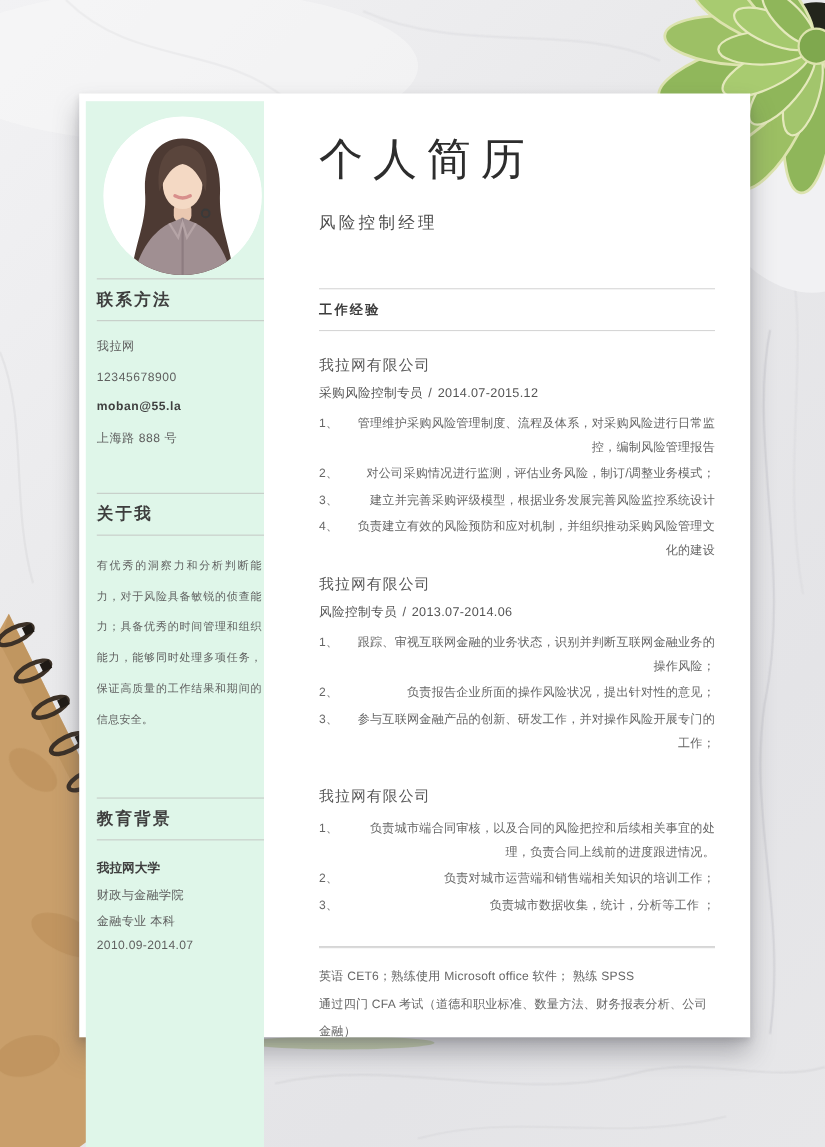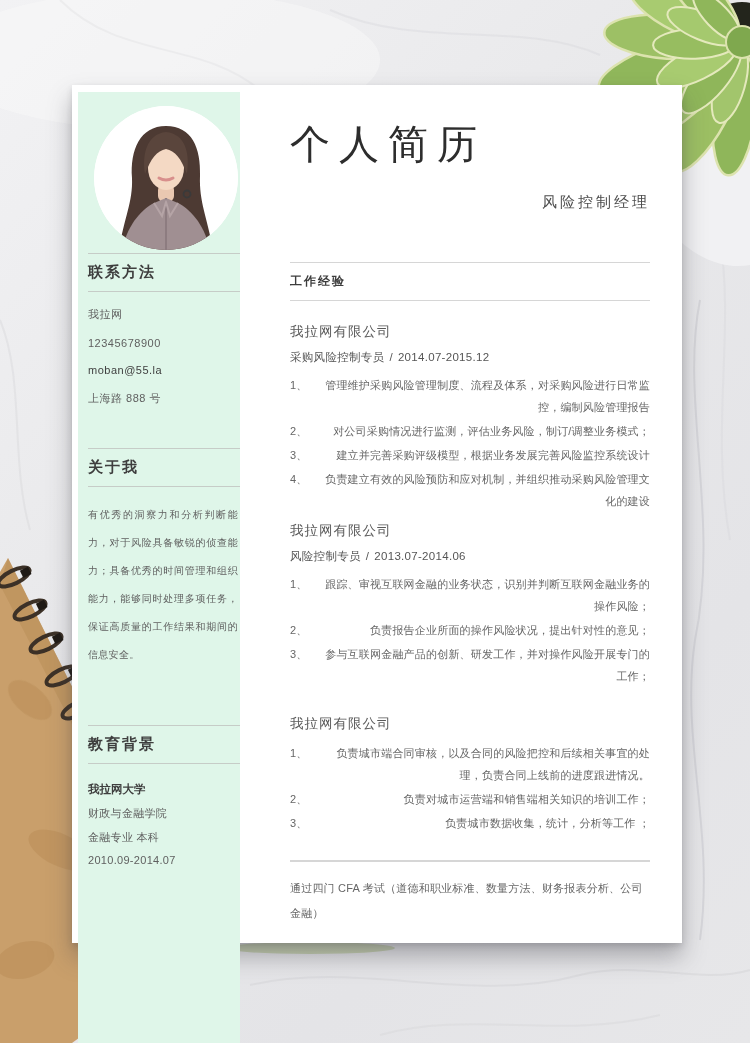--- a/index.html
+++ b/index.html
@@ -14,32 +14,32 @@
 
   
   .sidebar{position:absolute;left:6px;top:7px;width:162px;height:990px;background:#dff6e9;}
   .avatar{position:absolute;left:16px;top:14px;width:144px;height:144px;border-radius:50%;
           background:#ffffff;overflow:hidden;}
   .avatar svg{display:block;}
   .side-content{position:absolute;left:0;top:161px;width:100%;padding:0 2px 0 10px;box-sizing:border-box;}
   .s-rule{height:1px;background:#c6ccc7;width:152px;}
   .s-head{font-size:15px;font-weight:bold;color:#3e3e3e;letter-spacing:2px;margin:9px 0;}
   .c-item{font-size:11px;color:#5f5f5f;margin-top:15px;letter-spacing:.5px;}
-  .c-item.strong{font-weight:normal;color:#3f3f3f;}
+  .c-item.strong{font-weight:bold;color:#3f3f3f;}
   .about-text{font-size:10px;color:#5f5f5f;line-height:28px;margin-top:14px;letter-spacing:.3px;
               text-align:justify;}
   .edu-school{font-size:11.5px;font-weight:bold;color:#3f3f3f;margin-top:18px;}
   .edu-line{font-size:11px;color:#5f5f5f;margin-top:9px;letter-spacing:.3px;}
   .gap-about{margin-top:42px;}
   .gap-edu{margin-top:56px;}
 
   
   .main{position:absolute;left:218px;top:0;width:360px;}
   .title{font-size:40px;font-weight:500;color:#2d2d2d;letter-spacing:9px;margin:32px 0 0 0;}
-  .subtitle{font-size:15px;color:#4d4d4d;letter-spacing:3px;margin-top:21px;text-align:right;}
+  .subtitle{font-size:15px;color:#4d4d4d;letter-spacing:3px;margin-top:21px;}
   .rule{height:1px;background:#d6d6d6;}
   .rule-top{margin-top:50px;}
   .m-head{font-size:12px;font-weight:bold;color:#3d3d3d;letter-spacing:2px;margin:10px 0;}
   .job{margin-top:4px;}
   .company{font-size:13.5px;color:#595959;margin-top:22px;letter-spacing:1px;}
   .role-line{font-size:11.5px;color:#555;margin-top:9px;letter-spacing:.3px;}
   .role-line .sep{margin:0 5px;}
   ol.duties{list-style:none;margin:9px 0 0 0;padding:0;counter-reset:duty;text-align:right;}
   ol.duties li{position:relative;padding-left:26px;font-size:11px;color:#666;
                line-height:22px;margin-bottom:2px;letter-spacing:.2px;}
@@ -247,18 +247,19 @@
         <ol class="duties">
           <li>负责城市端合同审核，以及合同的风险把控和后续相关事宜的处理，负责合同上线前的进度跟进情况。</li>
           <li>负责对城市运营端和销售端相关知识的培训工作；</li>
           <li>负责城市数据收集，统计，分析等工作 ；</li>
         </ol>
       </div>
 
       <div class="rule rule-skills"></div>
       <div class="rule"></div>
       <div class="skills-block">
+        <div class="skill-line">英语 CET6；熟练使用 Microsoft office 软件； 熟练 SPSS</div>
         <div class="skill-line">通过四门 CFA 考试（道德和职业标准、数量方法、财务报表分析、公司金融）</div>
       </div>
 
     </div>
   </div>
 </div>
 
 </body></html>

